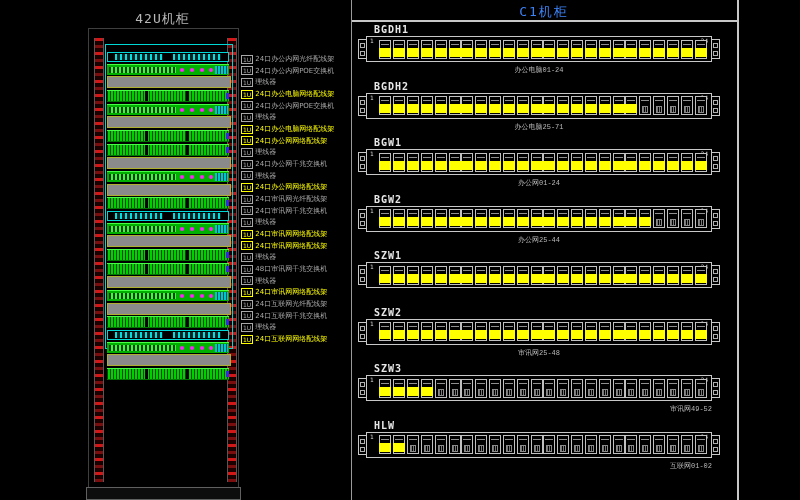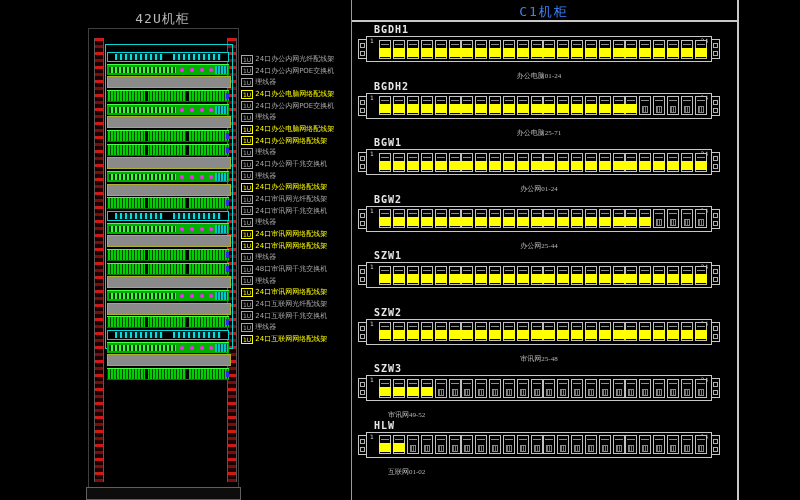--- a/index.html
+++ b/index.html
@@ -58,23 +58,23 @@
   .num{position:absolute;top:1px;font-size:6px;color:#d8d8d8;line-height:6px;}
   .n1{left:3px;} .n24{right:3px;}
   .groups{position:absolute;left:12px;right:12px;top:2px;bottom:2px;display:flex;justify-content:space-between;align-items:center;}
   .pgroup{display:flex;gap:2px;}
   .port{position:relative;width:10px;height:17px;border:1px solid #c0c0c0;background:#000;}
   .port::before{content:'';position:absolute;top:1px;left:1px;right:1px;height:2px;border-bottom:1px solid #909090;}
   .jack{position:absolute;}
   .port.used .jack{left:-1px;right:-1px;bottom:1px;height:9px;background:#ffff00;}
   .port.free .jack{left:2px;right:2px;bottom:1px;height:5px;border:1px solid #8a8a8a;
       background:repeating-linear-gradient(90deg,#777 0 1px,transparent 1px 2px);}
-  .pcaption{margin-top:9px;font-size:7px;color:#b8b8b8;width:346px;margin-left:12px;
-      font-family:Liberation Serif, serif;}
-  .pcaption.center{text-align:center;} .pcaption.left{text-align:left;padding-left:22px;box-sizing:border-box;}
+  .pcaption{margin-top:3px;font-size:7px;color:#b8b8b8;width:346px;margin-left:12px;
+      font-family:Liberation Mono, monospace;}
+  .pcaption.center{text-align:center;} .pcaption.left{text-align:right;padding-left:22px;box-sizing:border-box;}
 </style>
 </head>
 <body>
 
 <div id="stage">
 
   <div class="abs rack-title">42U机柜</div>
   <div class="abs rack-outer"></div>
   <div class="abs rail left"></div>
   <div class="abs rail right"></div>

